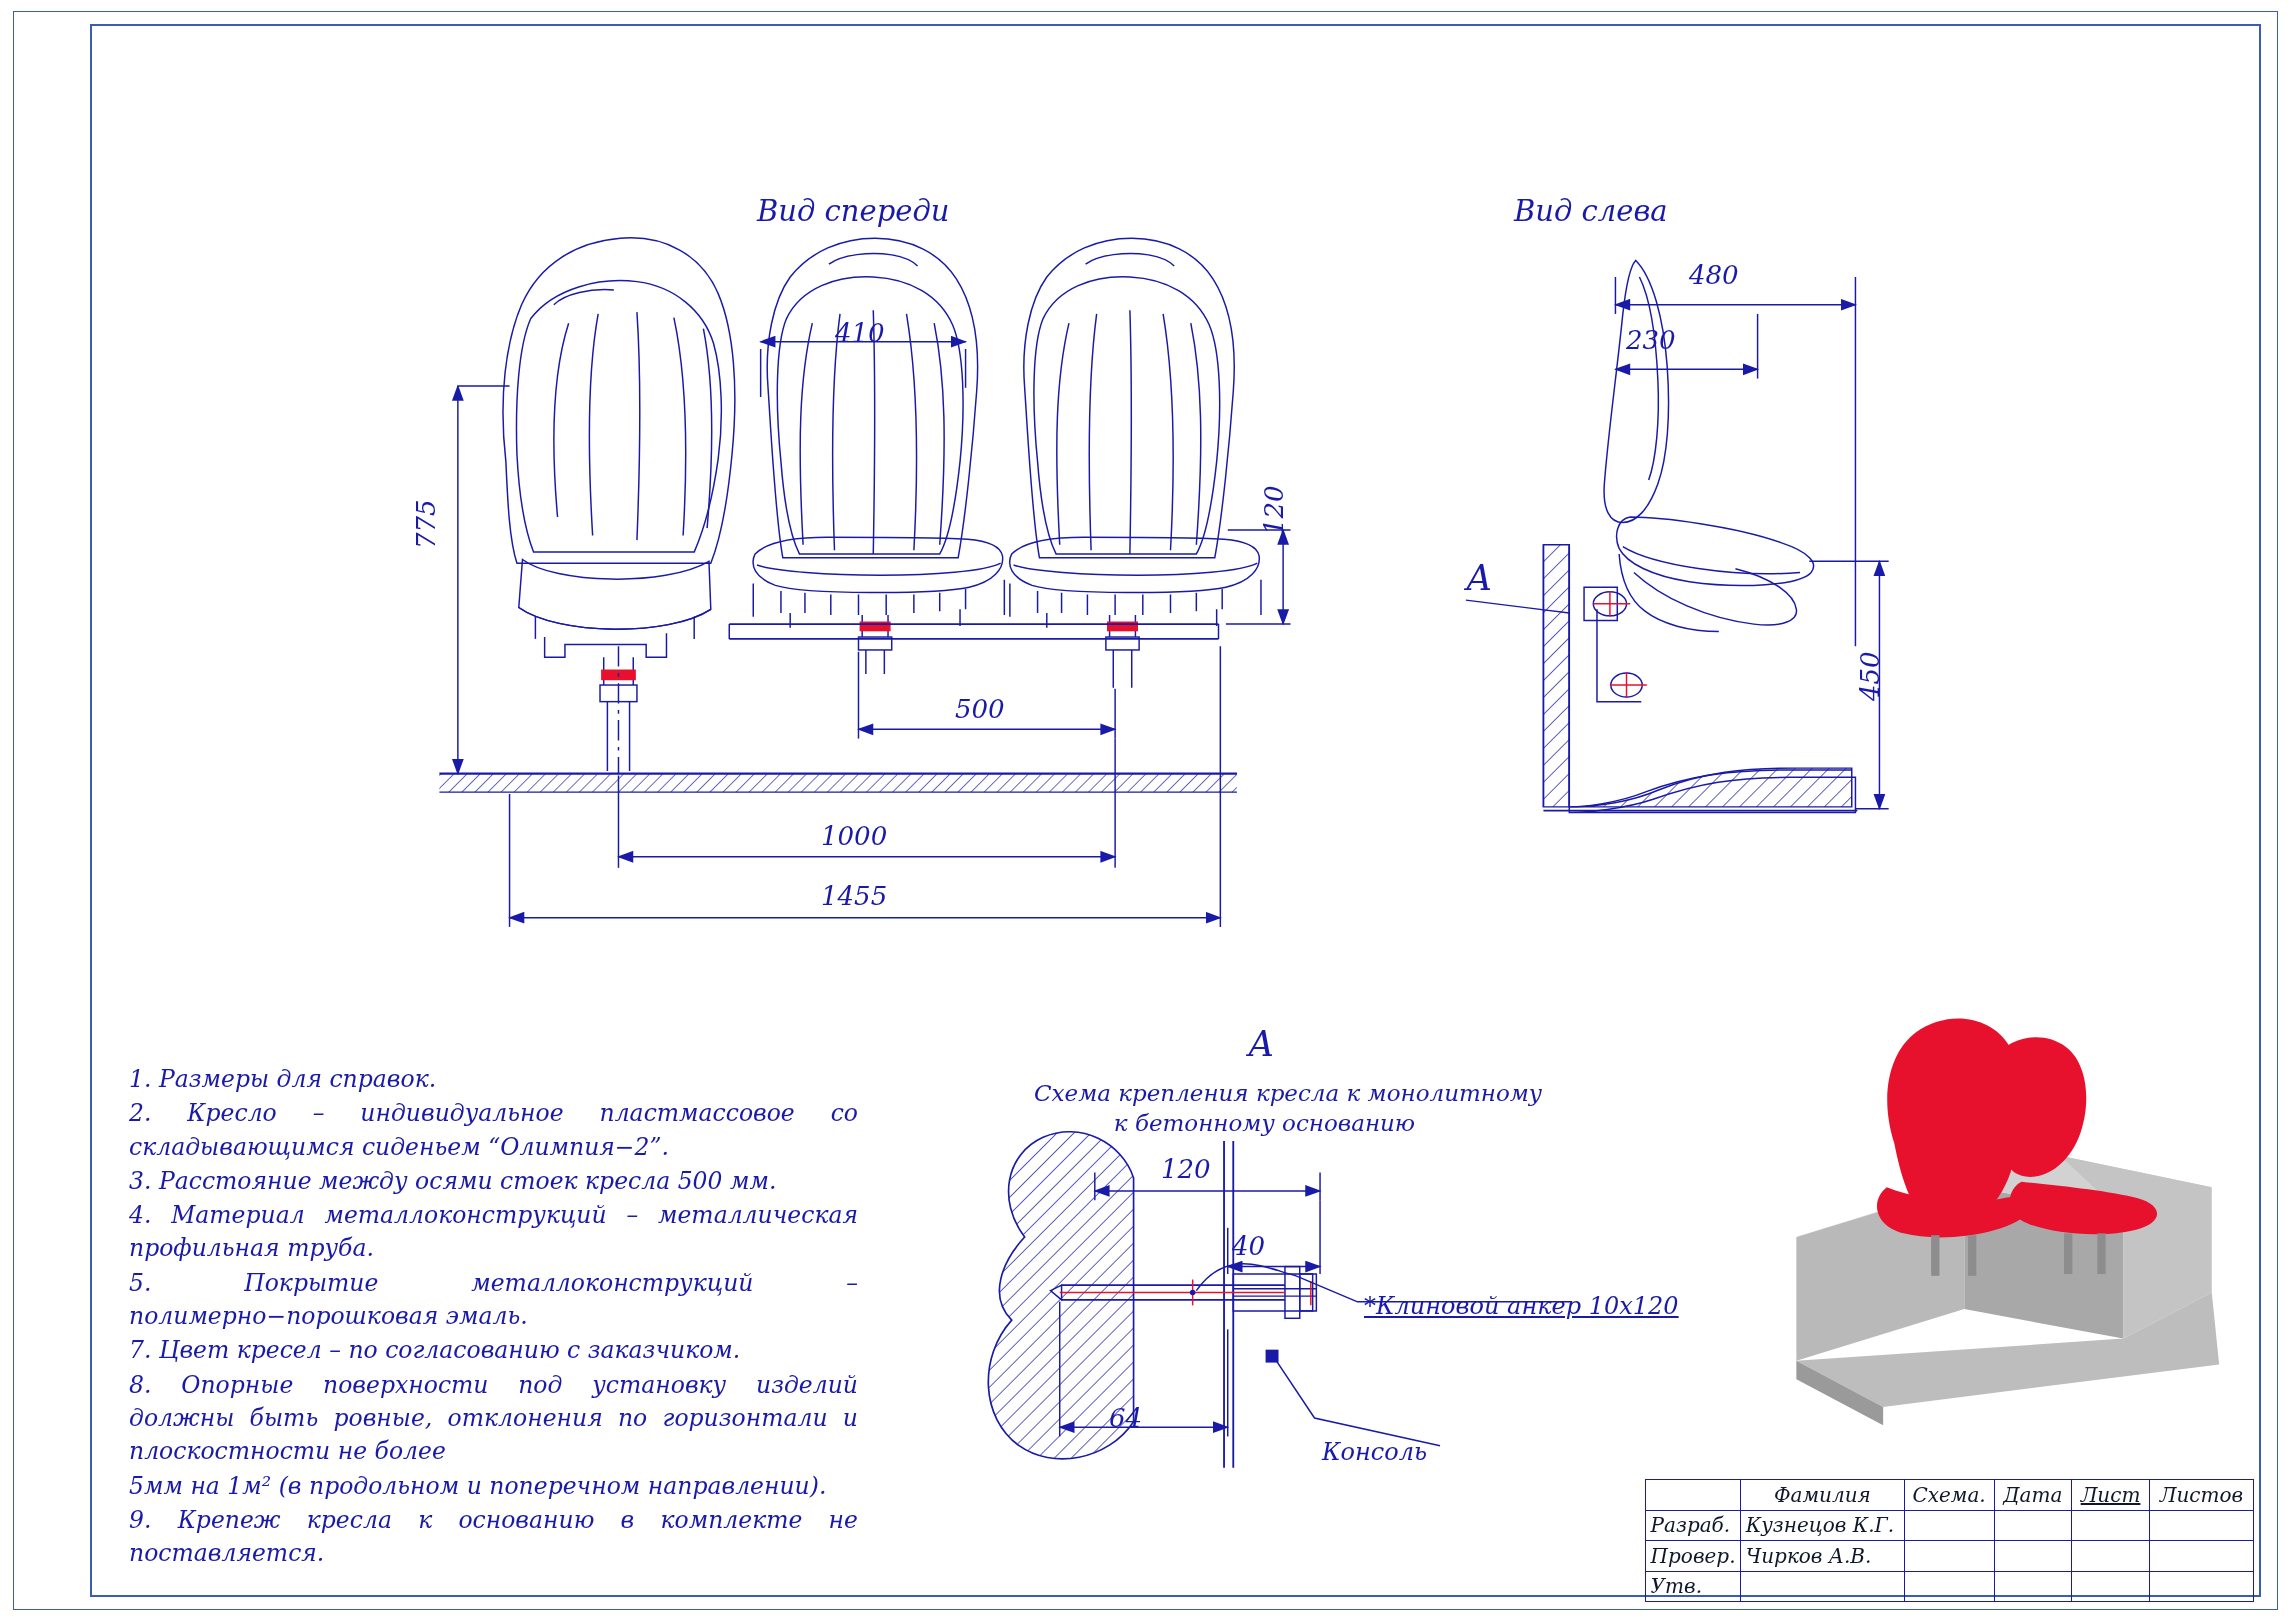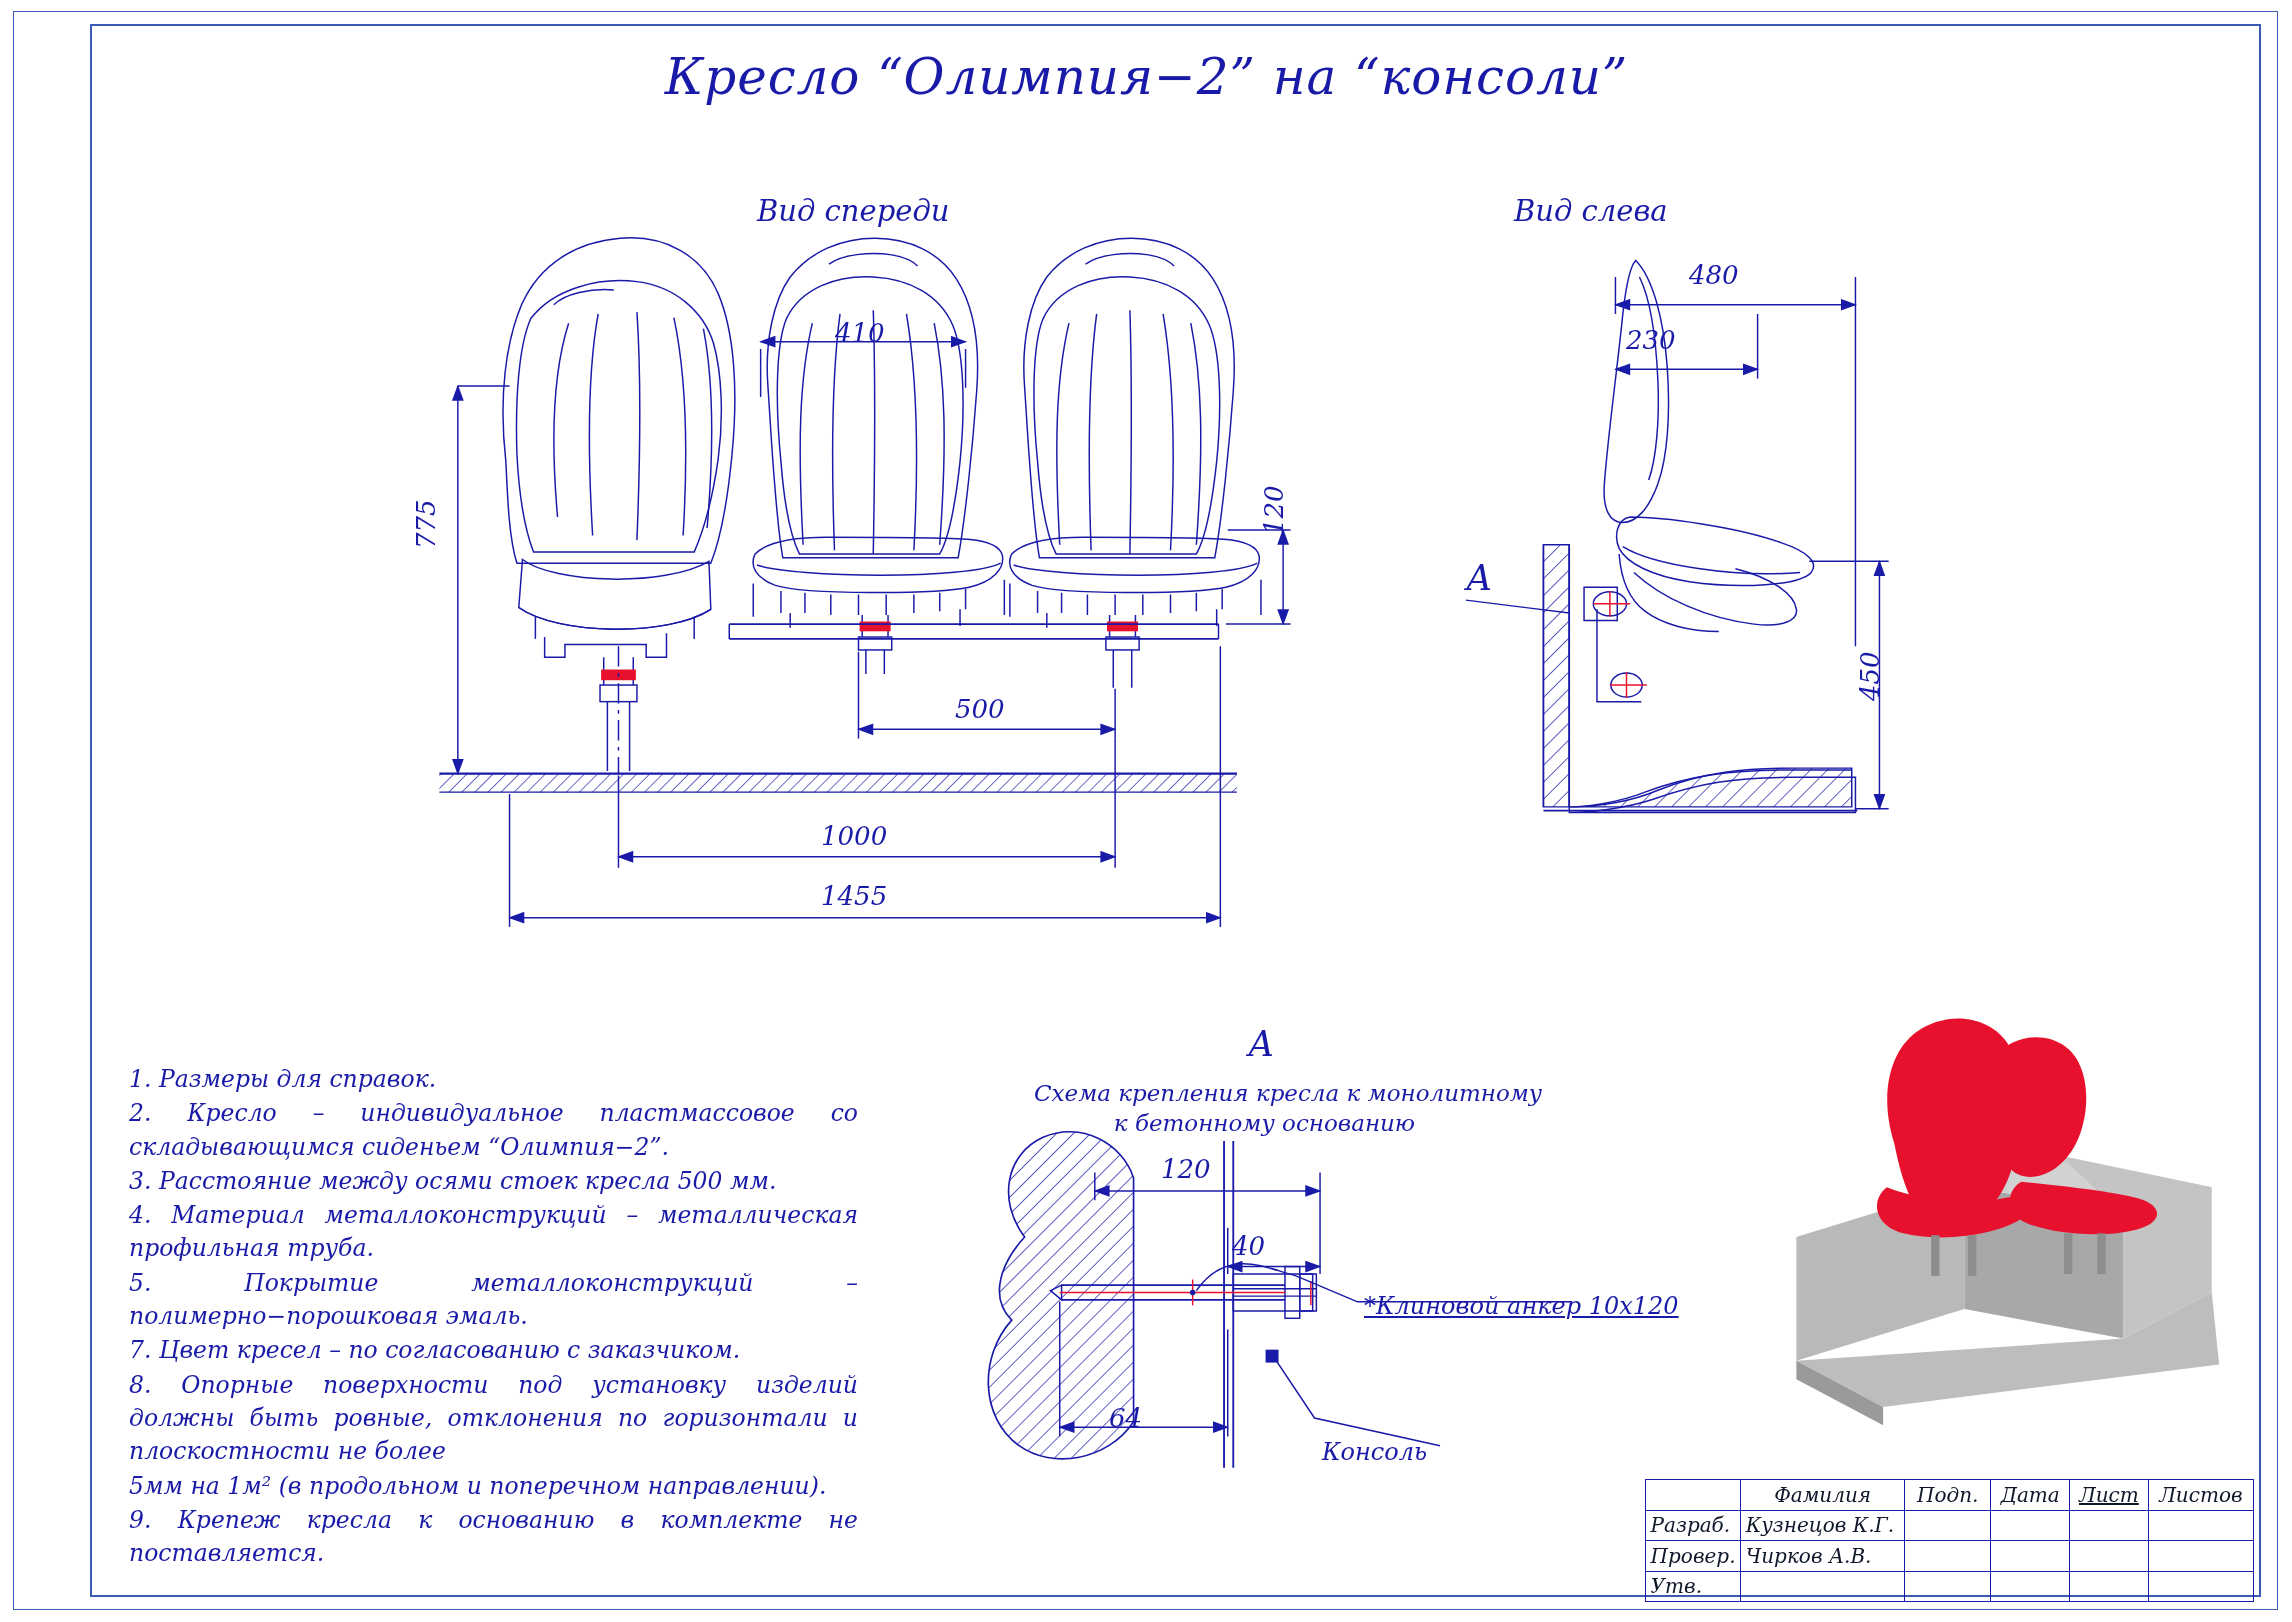--- a/index.html
+++ b/index.html
@@ -126,21 +126,20 @@
   }
 </style>
 </head>
 <body>
 
 <div class="sheet">
 
   <div class="frame-outer"></div>
   <div class="frame-inner"></div>
 
-  <div class="title-main ital">Кресло “Олимпия−2” на “консоли”</div>
 
   <div class="view-label ital" style="left:757px; top:194px;">Вид спереди</div>
   <div class="view-label ital" style="left:1514px; top:194px;">Вид слева</div>
 
   <div class="dim-text ital" style="left:835px; top:318px;">410</div>
   <div class="dim-text ital" style="left:411px; top:549px; transform:rotate(-90deg); transform-origin:left top;">775</div>
   <div class="dim-text ital" style="left:1259px; top:535px; transform:rotate(-90deg); transform-origin:left top;">120</div>
   <div class="dim-text ital" style="left:955px; top:694px;">500</div>
   <div class="dim-text ital" style="left:821px; top:821px;">1000</div>
   <div class="dim-text ital" style="left:821px; top:881px;">1455</div>
@@ -425,21 +424,21 @@
         <rect x="2272" y="1336" width="9" height="44" fill="#8d8d8d"></rect>
       </g>
     </g>
   </svg>
 
   <table class="tblock">
     <tbody>
         <tr>
       <td class="lbl"></td>
       <td class="nm hd">Фамилия</td>
-      <td class="c1 hd">Подп.</td>
+      <td class="c1 hd">Схема.</td>
       <td class="c2 hd">Дата</td>
       <td class="c3 hd">Лист</td>
       <td class="c4 hd">Листов</td>
     </tr>
     <tr>
       <td class="lbl">Разраб.</td>
       <td class="nm">Кузнецов К.Г.</td>
       <td class="c1"></td>
       <td class="c2"></td>
       <td class="c3"></td>

